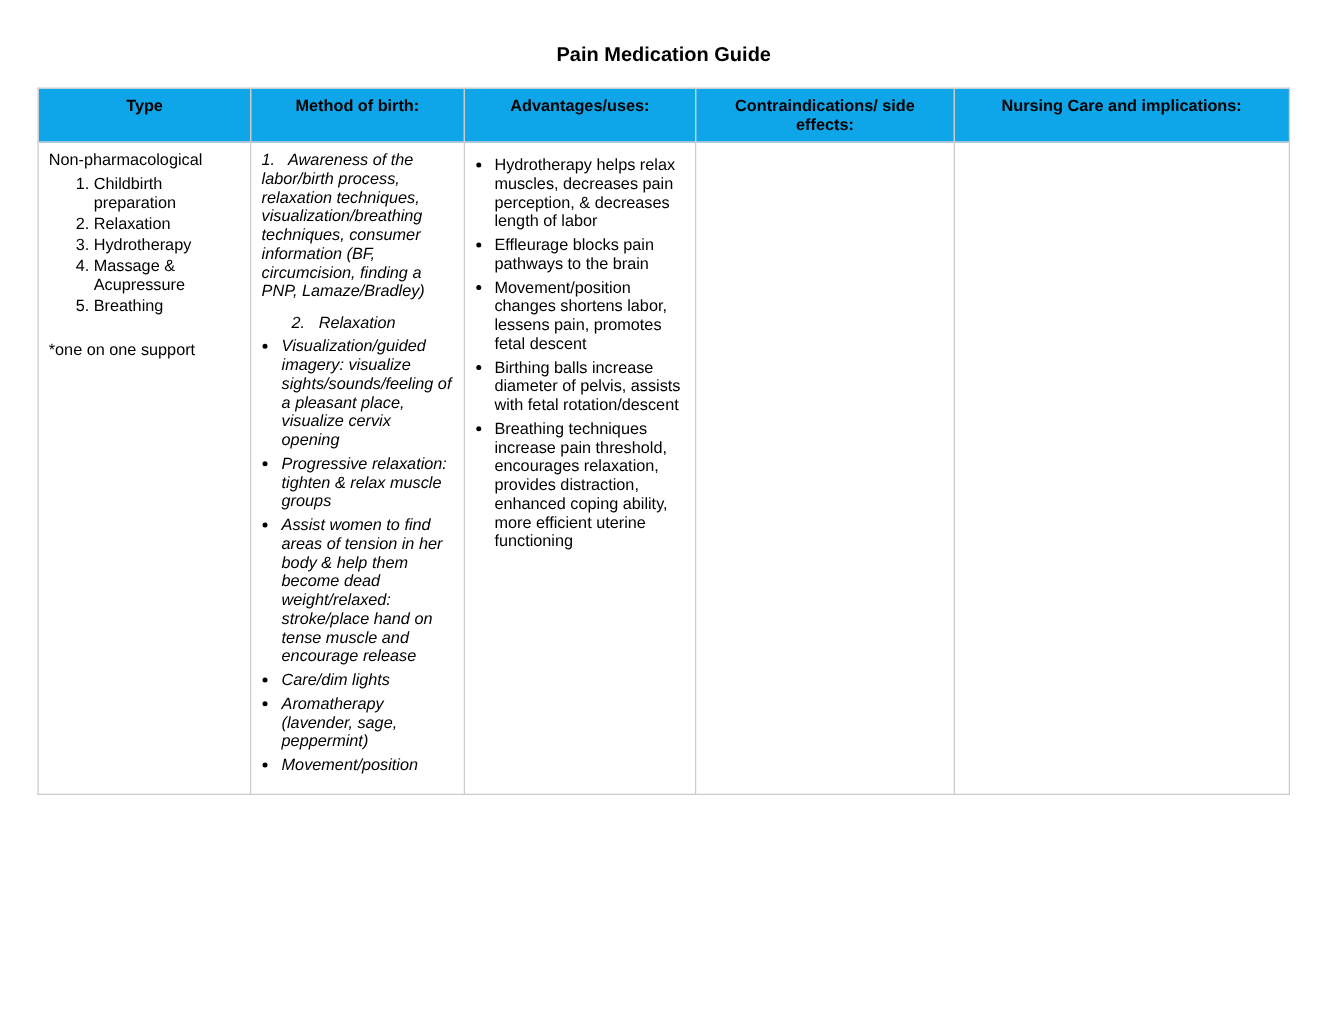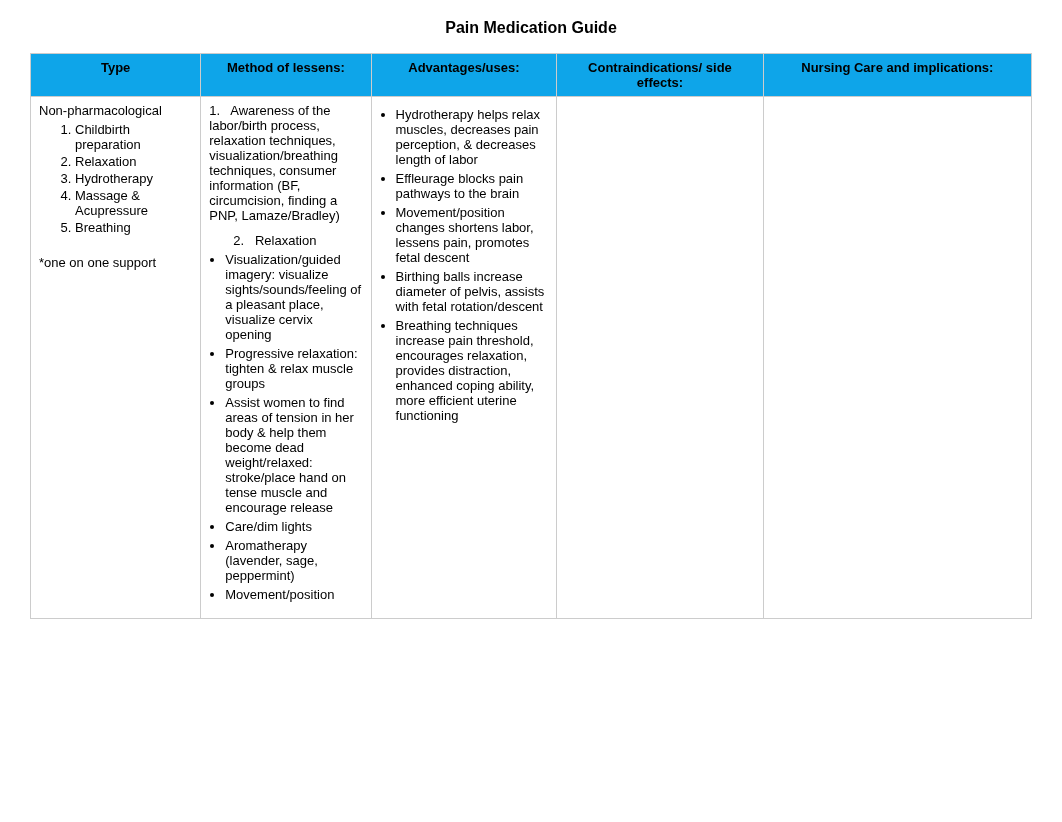--- a/index.html
+++ b/index.html
@@ -9,21 +9,21 @@
     }
     body {
       background: #fff;
       font-family: Arial, sans-serif;
       font-size: 13px;
       color: #000;
     }
     .page-container {
       width: 1062px;
       min-height: 822px;
-      padding: 19px 30px;
+      padding: 36px 30px;
     }
     .page-title {
       text-align: center;
       font-size: 16px;
       font-weight: bold;
       margin-bottom: 16px;
     }
     .main-table {
       width: 100%;
       border-collapse: collapse;
@@ -55,41 +55,42 @@
     ol.num-list {
       list-style: decimal;
       padding-left: 20px;
       margin: 4px 16px;
     }
     ol.num-list li {
       margin-bottom: 2px;
     }
     .method-section {
       margin-bottom: 10px;
+      font-style: italic;
     }
     .method-section-label {
       margin-bottom: 4px;
       margin-left: 24px;
     }
     .note-text {
       margin-top: 20px;
       font-style: normal;
     }
   </style>
 </head>
 <body>
 
 <div class="page-container">
   <div class="page-title">Pain Medication Guide</div>
 
   <table class="main-table">
     <thead>
       <tr>
         <th class="col-type">Type</th>
-        <th class="col-method">Method of lessens:</th>
+        <th class="col-method">Method of birth:</th>
         <th class="col-advantages">Advantages/uses:</th>
         <th class="col-contra">
           <span>Contraindications/ side effects:</span>
         </th>
         <th class="col-nursing">Nursing Care and implications:</th>
       </tr>
     </thead>
     <tbody>
       <tr>
 

